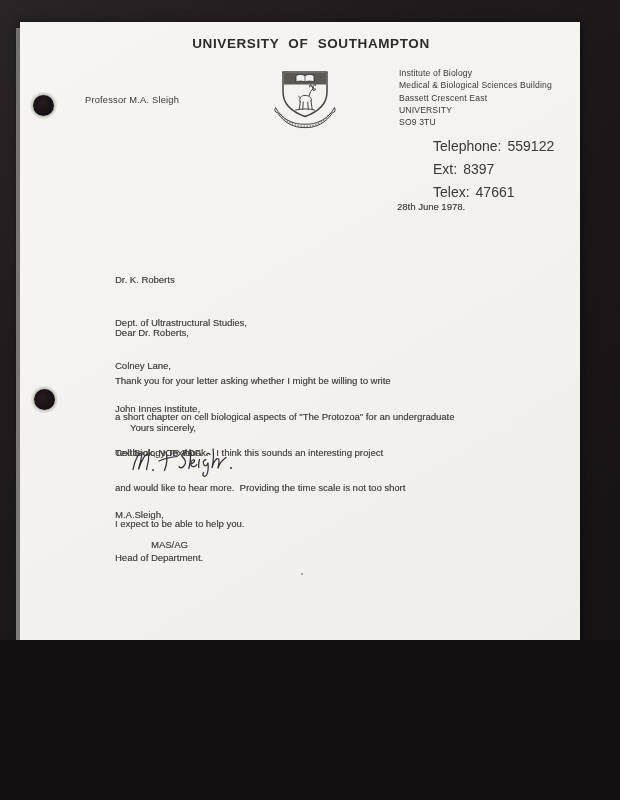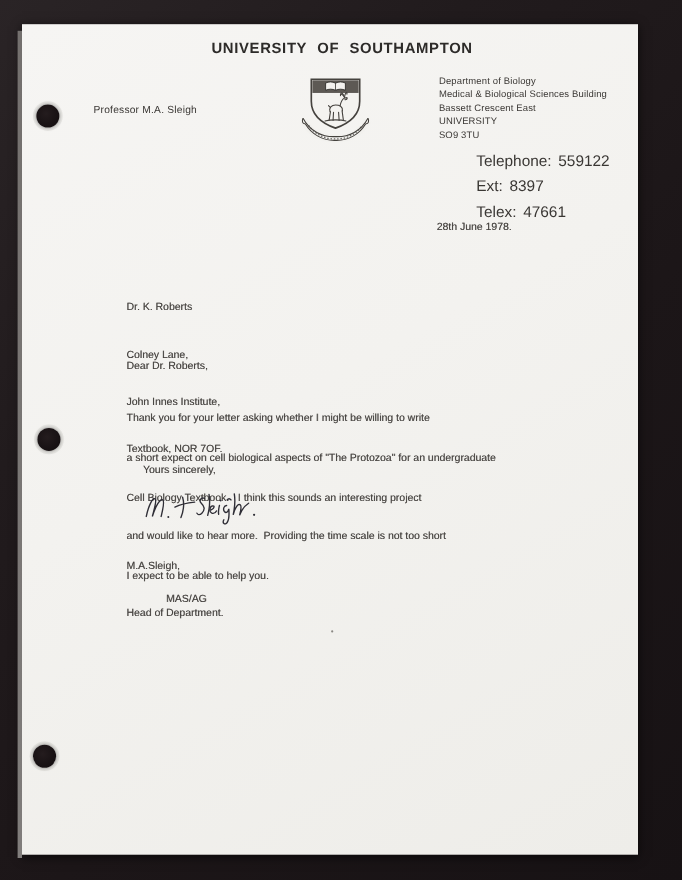--- a/index.html
+++ b/index.html
@@ -1,17 +1,17 @@
 <!DOCTYPE html>
 <html><head>
 <meta charset="utf-8">
 <style>
   html,body{margin:0;padding:0;background:#141012;}
   .stage{
-    position:relative;width:620px;height:800px;overflow:hidden;
+    position:relative;width:620px;height:640px;overflow:hidden;
     background:linear-gradient(135deg,#2a2426 0%,#211b1d 30%,#1c1618 60%,#171214 100%);
     font-family:"Liberation Sans",sans-serif;
   }
   .paper{
     position:absolute;left:20px;top:22px;width:560px;height:755px;
     background:linear-gradient(150deg,#f6f5f3 0%,#f3f2ef 45%,#eeede9 100%);
     box-shadow:0 2px 9px rgba(0,0,0,0.65);
   }
   .paper::before{
     content:"";position:absolute;left:-4px;top:6px;bottom:-3px;width:4px;
@@ -85,21 +85,21 @@
       </g>
 
       <path d="M3,39.5 C9,51 20,56.5 32,56 C44,56.5 55,51 61,39.5" fill="none" stroke="#f2f1ee" stroke-width="7"></path>
       <path d="M2.5,37.5 C8.5,49 20,54.8 32,54.2 C44,54.8 55.5,49 61.5,37.5" fill="none" stroke="#45423e" stroke-width="1"></path>
       <path d="M4.5,42.5 C10.5,52.6 21,58 32,57.6 C43,58 53.5,52.6 59.5,42.5" fill="none" stroke="#45423e" stroke-width="1"></path>
       <path d="M2.5,37.5 C1.2,39.8 2,42.8 4.5,42.5 M61.5,37.5 C62.8,39.8 62,42.8 59.5,42.5" fill="none" stroke="#45423e" stroke-width="1"></path>
       <path d="M7.5,44 C14,53 23,56.6 32,56.2 C41,56.6 50,53 56.5,44" fill="none" stroke="#45423e" stroke-width="1.2" stroke-dasharray="1.3,1.7" opacity="0.8"></path>
     </svg>
 
     <div class="abs dept">
-      <div>Department of Biology</div>
+      <div>Institute of Biology</div>
       <div>Medical &amp; Biological Sciences Building</div>
       <div>Bassett Crescent East</div>
       <div>UNIVERSITY</div>
       <div>SO9 3TU</div>
     </div>
 
     <div class="abs contact">
       <div class="row">
         <span>Telephone:</span><span class="val">559122</span>
       </div>
@@ -108,30 +108,31 @@
       </div>
       <div class="row">
         <span>Telex:</span><span class="val">47661</span>
       </div>
     </div>
 
     <div class="abs typed date">28th June 1978.</div>
 
     <div class="abs typed recipient">
       <div>Dr. K. Roberts</div>
+      <div>Dept. of Ultrastructural Studies,</div>
       <div>Colney Lane,</div>
       <div>John Innes Institute,</div>
       <div>Textbook, NOR 7OF.</div>
     </div>
 
     <div class="abs typed salutation">Dear Dr. Roberts,</div>
 
     <div class="abs typed letterbody">
       <div>Thank you for your letter asking whether I might be willing to write</div>
-      <div>a short expect on cell biological aspects of "The Protozoa" for an undergraduate</div>
+      <div>a short chapter on cell biological aspects of "The Protozoa" for an undergraduate</div>
       <div>Cell Biology Textbook.   I think this sounds an interesting project</div>
       <div>and would like to hear more.  Providing the time scale is not too short</div>
       <div>I expect to be able to help you.</div>
     </div>
 
     <div class="abs typed closing">Yours sincerely,</div>
 
     <svg class="abs signature" width="112" height="38" viewBox="0 0 112 38">
       <g fill="none" stroke="#2f2e36" stroke-width="1.25" stroke-linecap="round">
         <path d="M7,27.5 C9,17.5 13,10 15,11.5 C17,13 13.5,23 12.5,27.5 C15.5,18 19.5,11 22,12.5 C24,14 21.5,23 20.5,27.5"></path>

